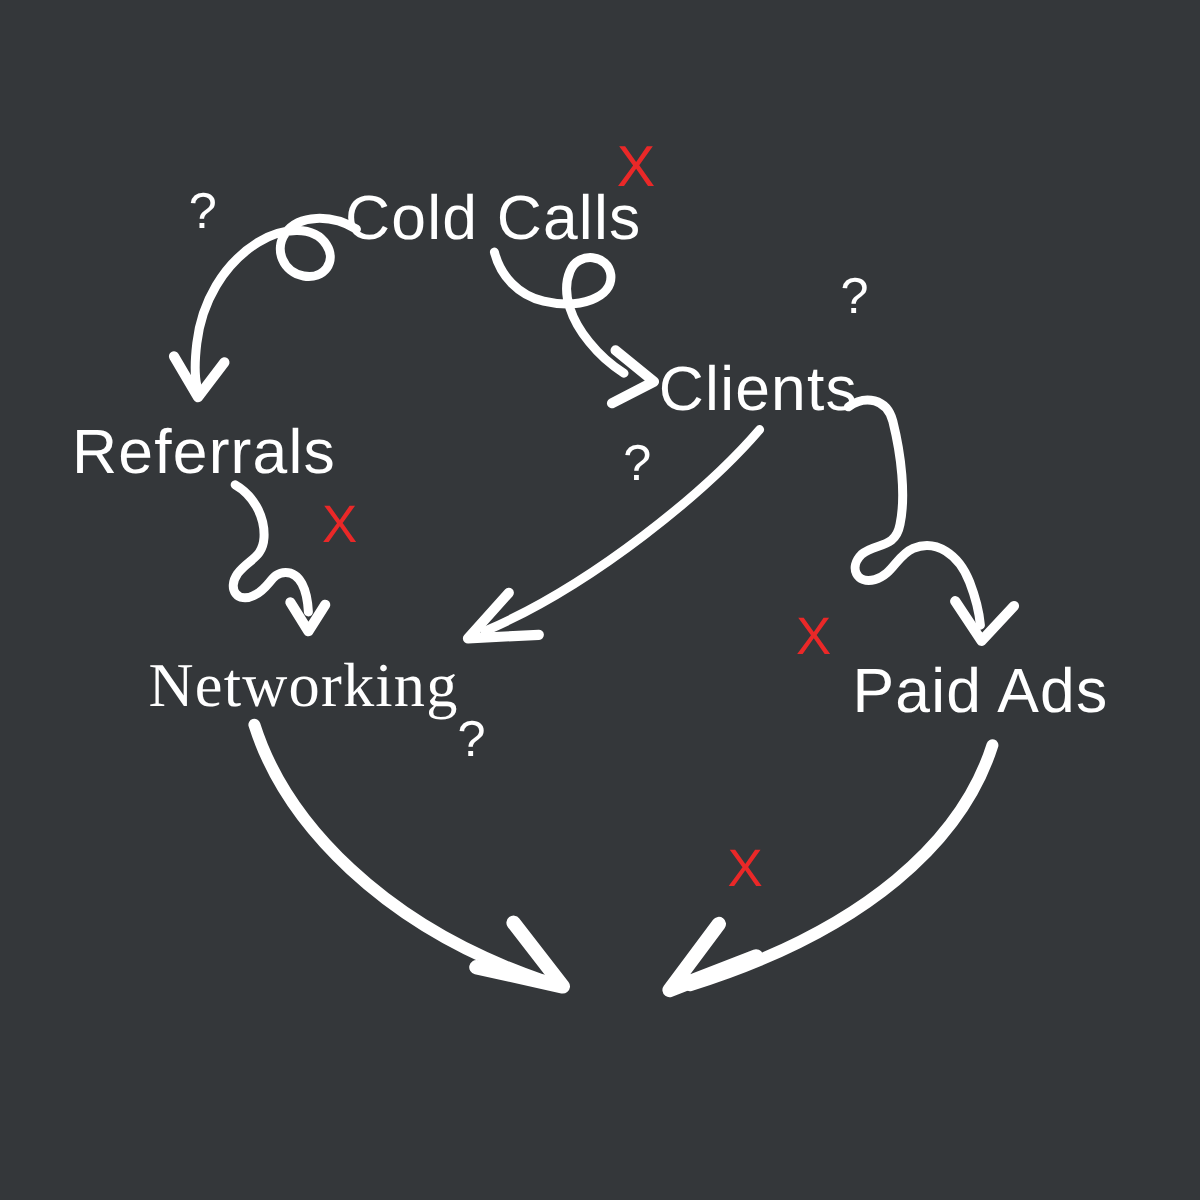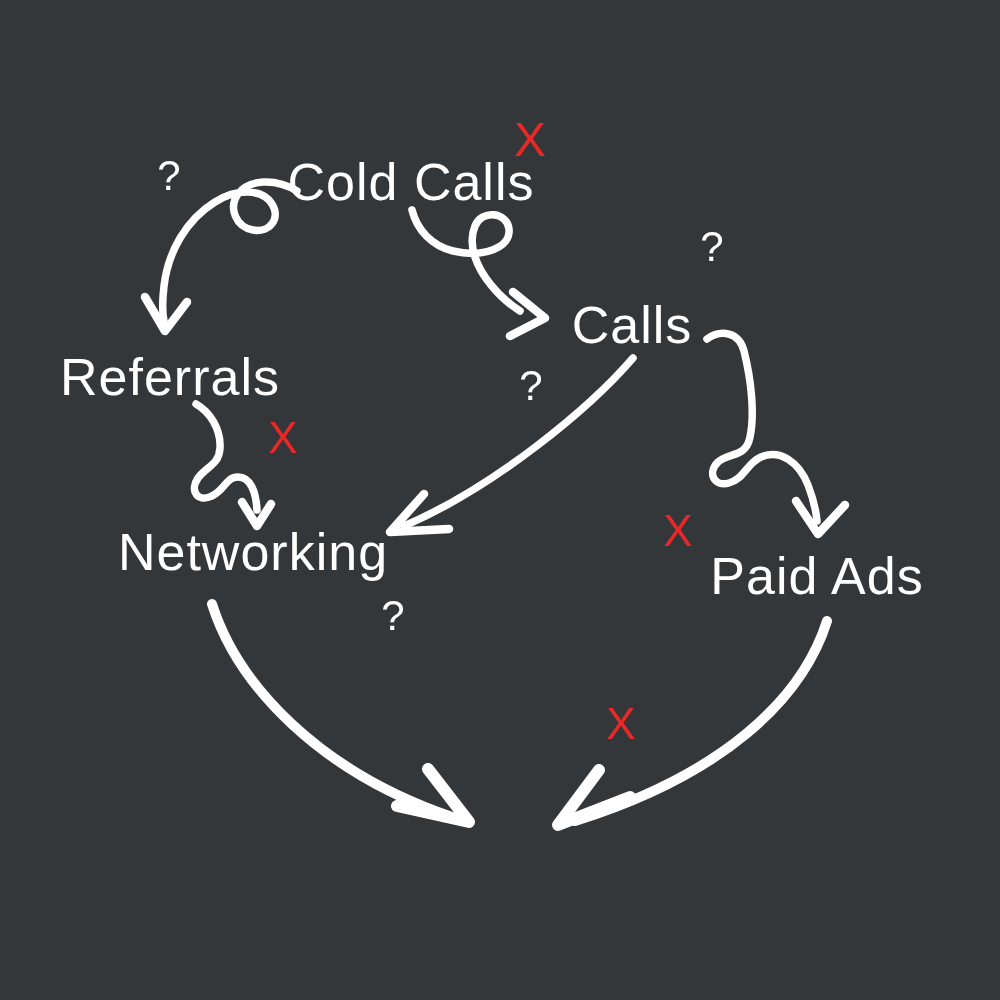--- a/index.html
+++ b/index.html
@@ -105,23 +105,23 @@
       <path class="thick-head" d="M 428 769 L 469 822 L 397 806"></path>
     </g>
 
     <g>
       <path class="thick" d="M 827 621 C 802 700, 722 775, 575 821"></path>
       <path class="thick-head" d="M 599 770 L 558 825 L 630 797"></path>
     </g>
   </svg>
 
   <div class="node" style="left:411px; top:182px;">Cold Calls</div>
-  <div class="node" style="left:632px; top:325px;">Calls</div>
+  <div class="node" style="left:632px; top:325px;">Clients</div>
   <div class="node" style="left:170px; top:377px;">Referrals</div>
-  <div class="node" style="left:253px; top:552px;">Networking</div>
+  <div class="node" style="left:253px; top:572px;font-family:Liberation Serif, serif;">Networking</div>
   <div class="node" style="left:817px; top:576px;">Paid Ads</div>
 
   <div class="qmark" style="left:169px; top:176px;">?</div>
   <div class="qmark" style="left:712px; top:247px;">?</div>
   <div class="qmark" style="left:531px; top:386px;">?</div>
   <div class="qmark" style="left:393px; top:616px;">?</div>
 
   <div class="xmark big" style="left:530px; top:140px;">X</div>
   <div class="xmark" style="left:283px; top:438px;">X</div>
   <div class="xmark" style="left:678px; top:531px;">X</div>

